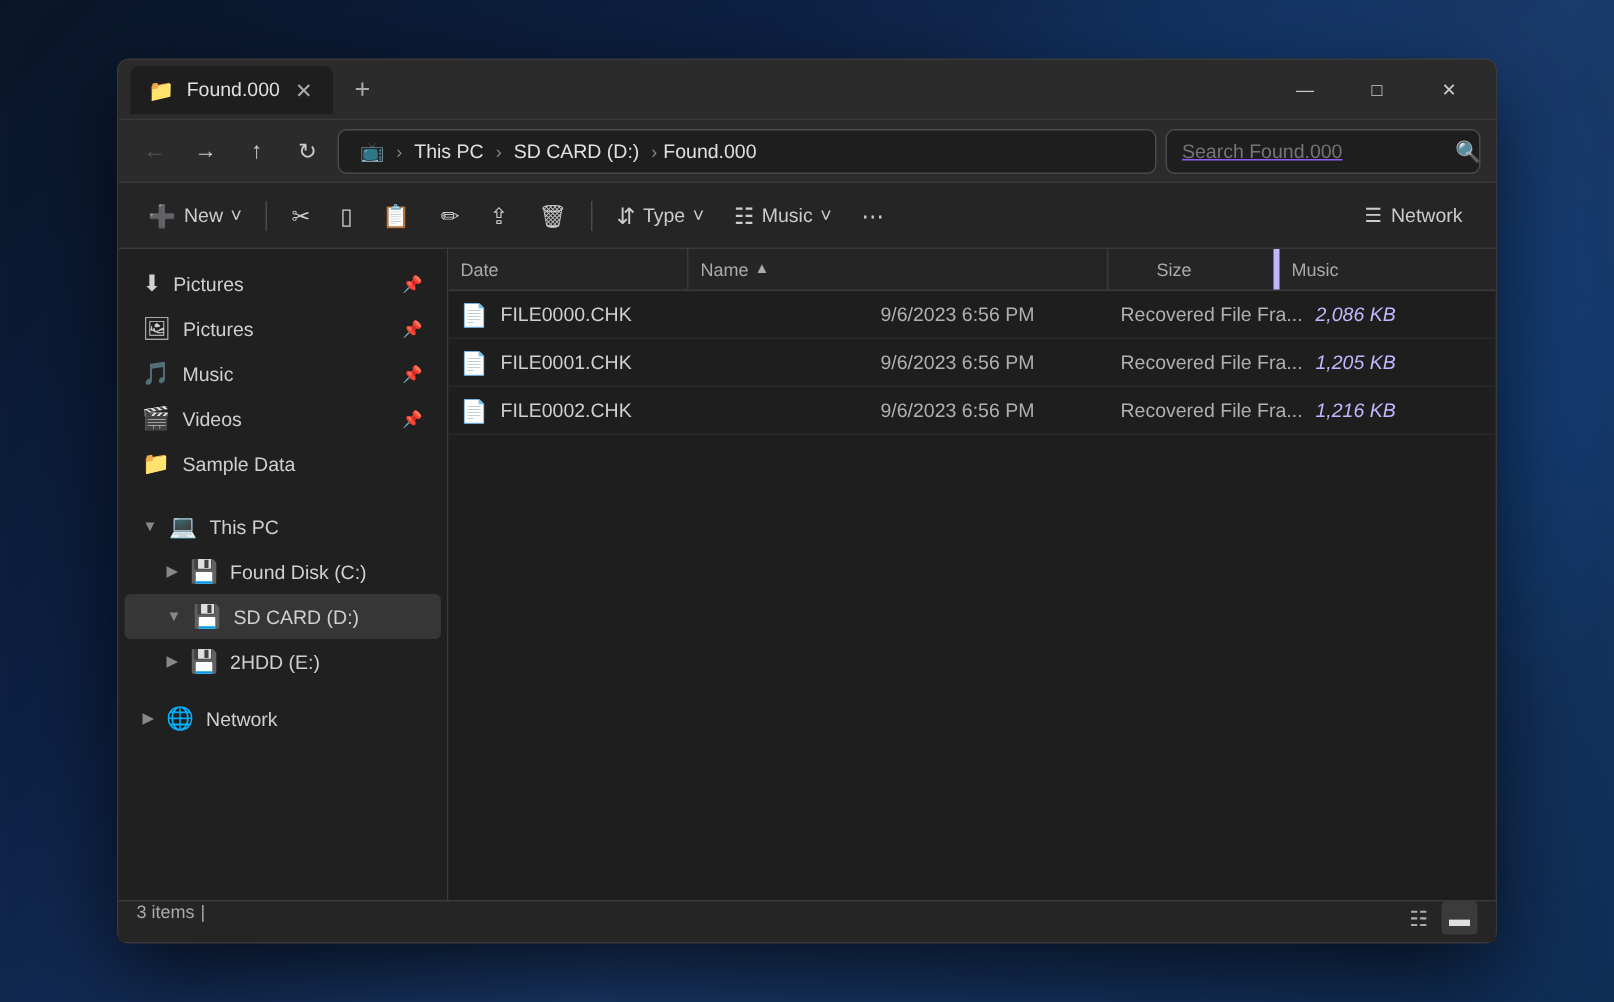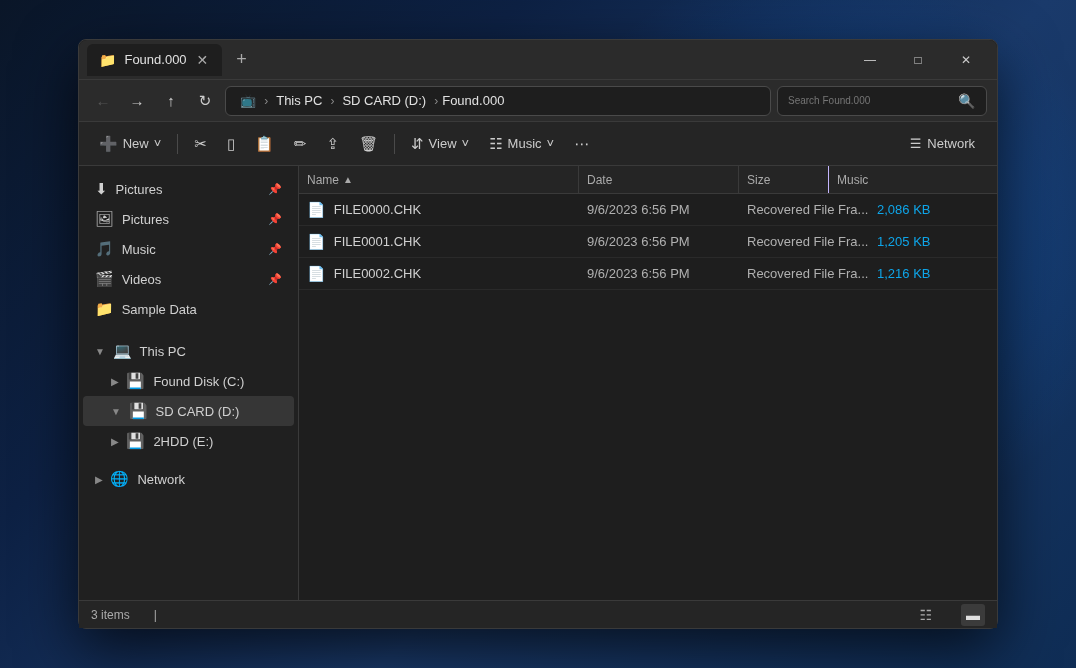--- a/index.html
+++ b/index.html
@@ -162,23 +162,24 @@
       border-radius: 6px;
       height: 30px;
       padding: 0 10px;
       gap: 6px;
       width: 210px;
     }
     .search-input {
       background: none;
       border: none;
       outline: none;
-      color: #ec4899;
-      font-size: 10px;
+      color: #8b5cf6;
+      font-size: 13px;
       flex: 1;
+      text-decoration: underline;
     }
     .search-icon-btn {
       background: none;
       border: none;
       color: #aaa;
       cursor: pointer;
       font-size: 14px;
     }
 
     
@@ -287,21 +288,21 @@
       display: flex;
       align-items: center;
       padding: 0 8px;
       height: 100%;
       cursor: pointer;
       gap: 4px;
     }
     .col-name { width: 280px; border-right: 1px solid #3a3a3a; }
     .col-date { width: 160px; border-right: 1px solid #3a3a3a; }
     .col-type { width: 130px; border-right: 1px solid #3a3a3a; }
-    .col-size { width: 90px; border-right: 1px solid #c4b5fd; }
+    .col-size { width: 90px; border-right: 4px solid #c4b5fd; margin-left: 24px; }
     .col-tags { flex: 1; }
     .sort-arrow { font-size: 10px; }
 
     .file-list {
       flex: 1;
       overflow-y: auto;
     }
     .file-list::-webkit-scrollbar { width: 6px; }
     .file-list::-webkit-scrollbar-thumb { background: #555; border-radius: 3px; }
     .file-row {
@@ -322,34 +323,34 @@
       text-overflow: ellipsis;
       white-space: nowrap;
     }
     .file-cell-name {
       width: 280px;
       gap: 8px;
     }
     .file-icon { font-size: 15px; flex-shrink: 0; }
     .file-cell-date { width: 160px; color: #b0b0b0; }
     .file-cell-type { width: 130px; color: #b0b0b0; }
-    .file-cell-size { width: 90px; color: #0ea5e9; }
+    .file-cell-size { width: 90px; color: #c4b5fd; font-style: italic; }
     .file-cell-tags { flex: 1; }
 
     
     .status-bar {
       display: flex;
-      align-items: center;
+      align-items: flex-start;
       height: 28px;
       padding: 0 12px;
       background: #252525;
       border-top: 1px solid #3a3a3a;
       font-size: 12px;
       color: #aaa;
-      gap: 24px;
+      gap: 4px;
     }
     .status-bar-spacer { flex: 1; }
     .view-toggle-btn {
       background: none;
       border: none;
       color: #aaa;
       cursor: pointer;
       font-size: 14px;
       padding: 3px 5px;
       border-radius: 3px;
@@ -417,21 +418,21 @@
     </button>
     <button class="toolbar-btn">
       <span class="icon">⇪</span>
     </button>
     <button class="toolbar-btn">
       <span class="icon">🗑</span>
     </button>
     <div class="toolbar-separator"></div>
     <button class="toolbar-btn">
       <span class="icon">⇵</span>
-      <span>View</span>
+      <span>Type</span>
       <span>˅</span>
     </button>
     <button class="toolbar-btn">
       <span class="icon">☷</span>
       <span>Music</span>
       <span>˅</span>
     </button>
     <button class="toolbar-btn">
       <span class="icon">⋯</span>
     </button>
@@ -499,26 +500,26 @@
       <div class="sidebar-item">
         <span class="expand-arrow">▶</span>
         <span class="item-icon">🌐</span>
         <span>Network</span>
       </div>
     </div>
 
     <div class="file-area">
 
       <div class="file-list-header">
+        <div class="col-header col-date">
+          <span>Date</span>
+        </div>
         <div class="col-header col-name">
           <span>Name</span>
           <span class="sort-arrow">▲</span>
-        </div>
-        <div class="col-header col-date">
-          <span>Date</span>
         </div>
         <div class="col-header col-size">
           <span>Size</span>
         </div>
         <div class="col-header col-tags">
           <span>Music</span>
         </div>
       </div>
 
       <div class="file-list" id="file-list">

